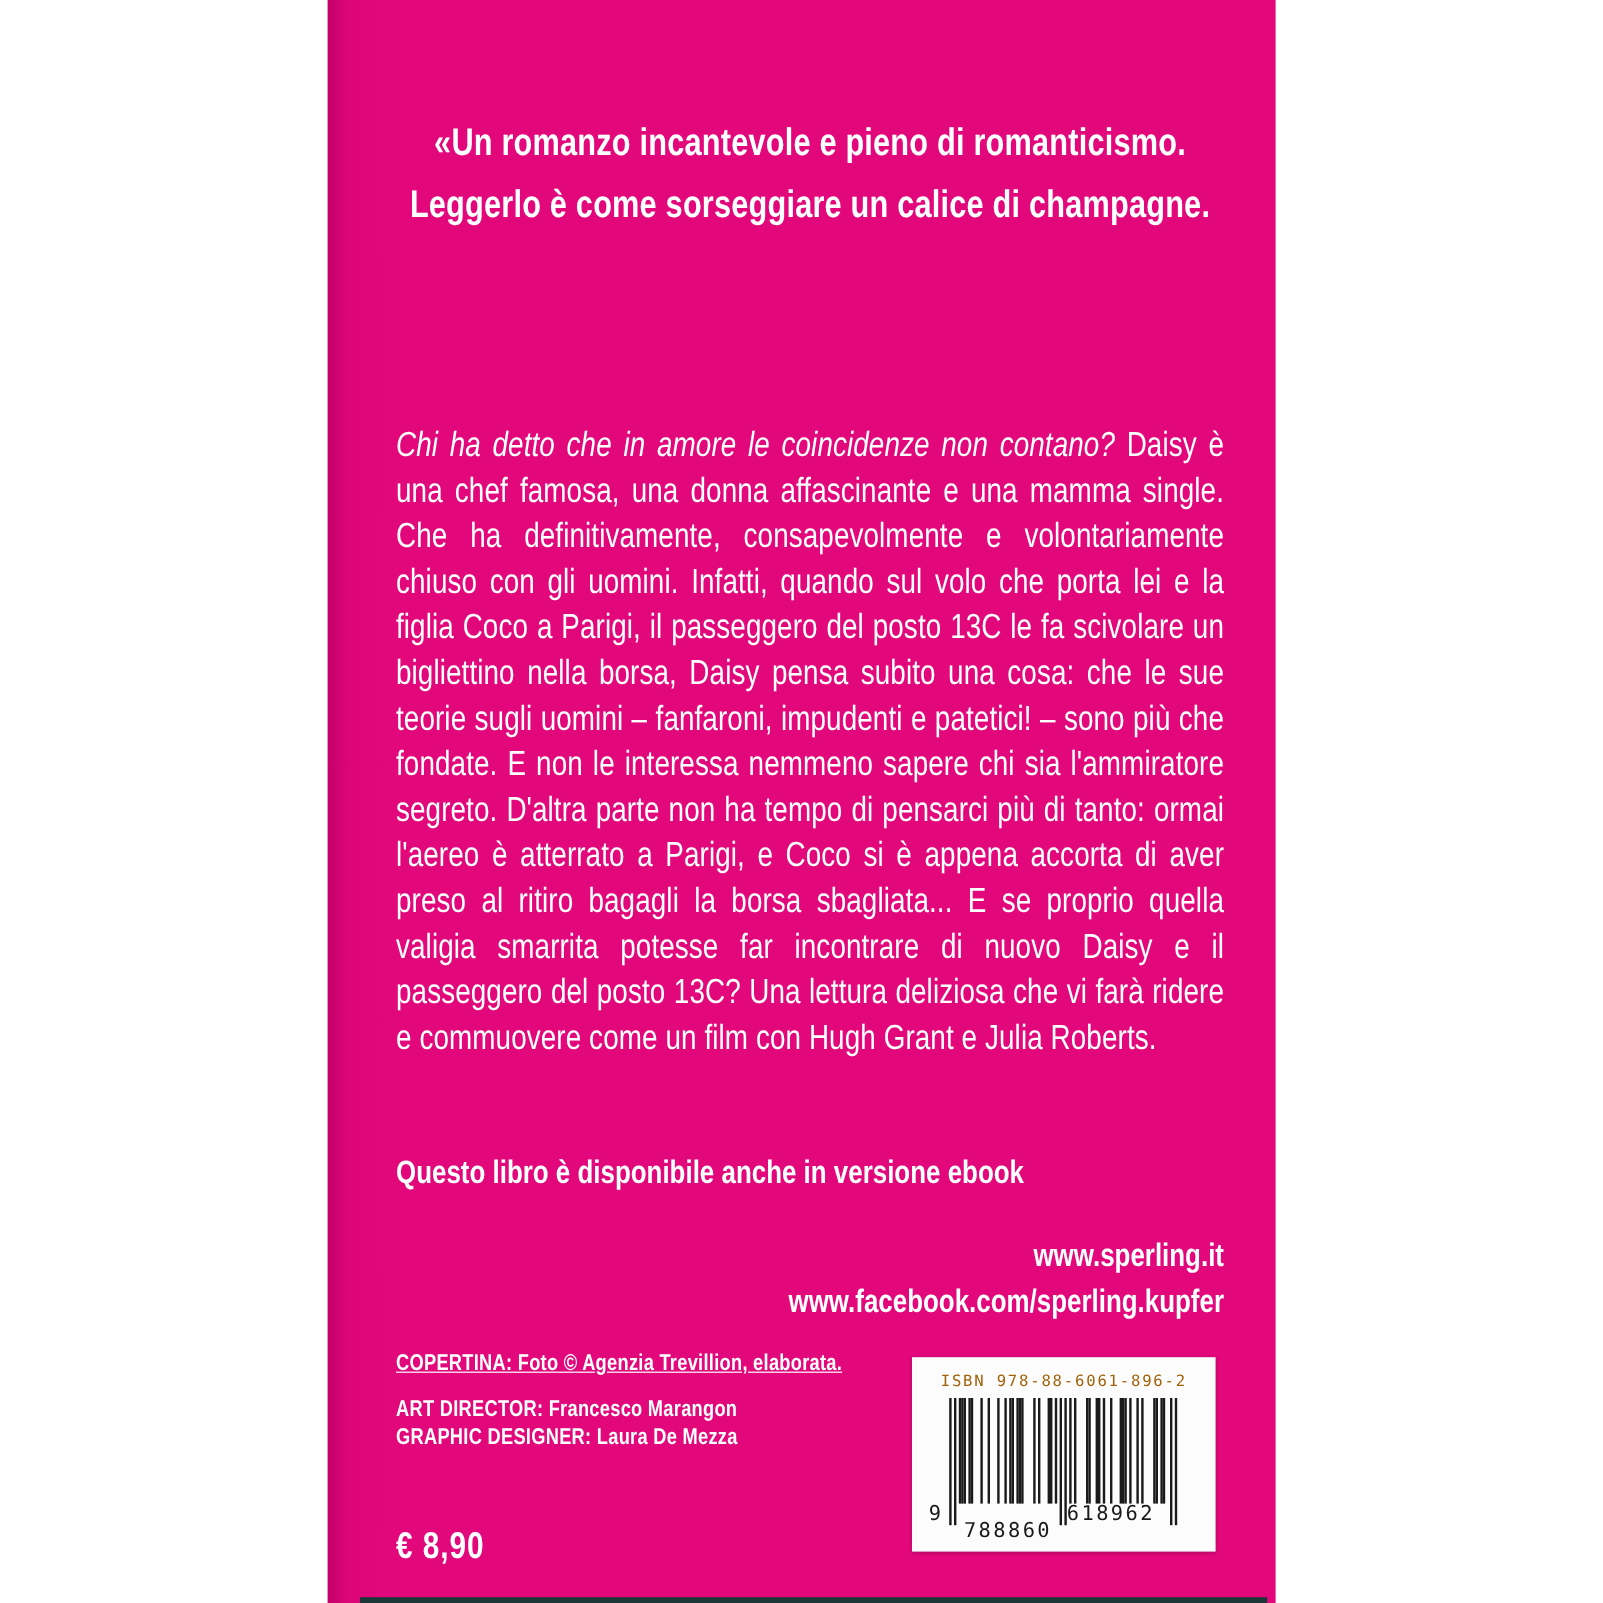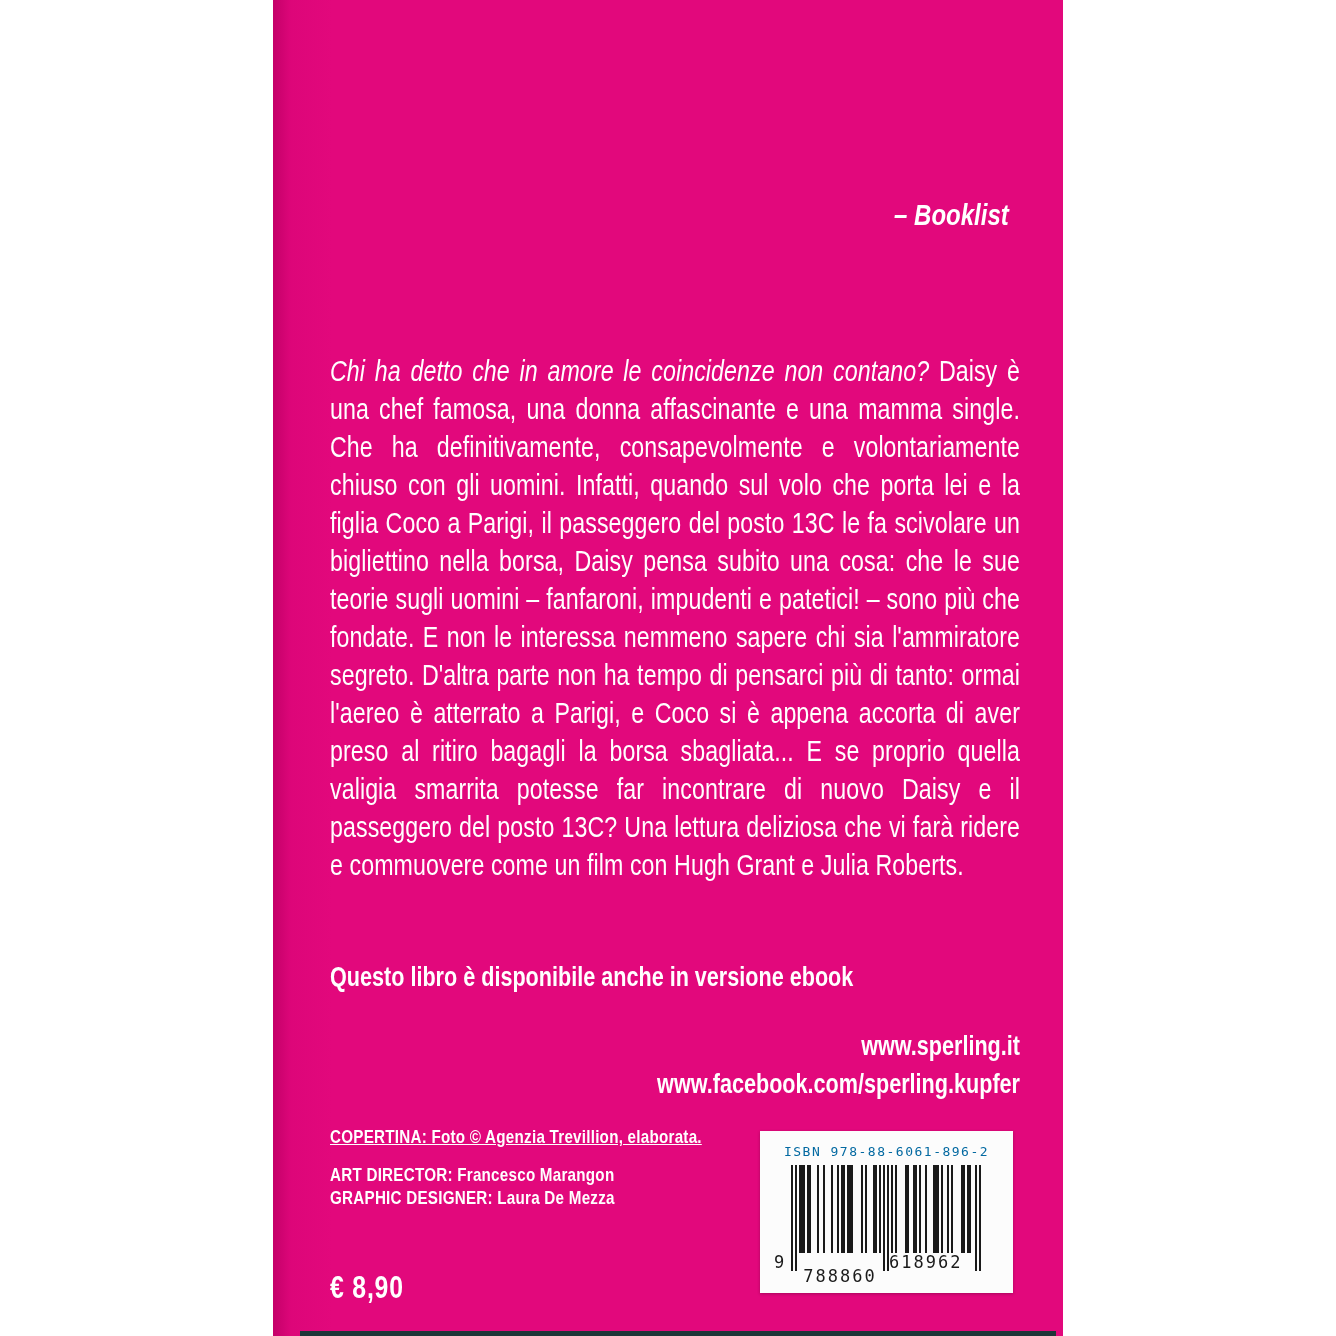--- a/index.html
+++ b/index.html
@@ -52,43 +52,43 @@
     position:absolute; left:27px; bottom:0; width:756px; height:5px;
     background:#1d3638;
   }
 
   
   .barcode-box {
     position:absolute; left:487px; top:1131px; width:253px; height:162px;
     background:#fcfcfc; box-shadow:0 1px 3px rgba(0,0,0,.25);
   }
   .isbn-label {
-    margin-top:13px; text-align:center; color:#0369a1;
+    margin-top:13px; text-align:center; color:#a16207;
     font-family:"DejaVu Sans Mono", monospace; font-size:13px; letter-spacing:1.5px;
     white-space:nowrap;
   }
   .bars-wrap { position:relative; margin:6px 0 0 31px; width:190px; height:106px; }
   .bars { display:flex; align-items:flex-start; height:106px; }
   .bc-m { width:2px; height:88px; }
   .bc-m.on { background:#1a1a1a; }
   .bc-m.on.guard { height:106px; }
   .bc-digits { color:#1a1a1a; font-family:"DejaVu Sans Mono", monospace; font-size:17px; letter-spacing:2px; }
   .bc-d9   { position:absolute; left:-17px; top:87px; }
   .bc-dl   { position:absolute; left:6px;  width:86px; top:101px; text-align:center; }
   .bc-dr   { position:absolute; left:98px; width:86px; top:87px; text-align:left; }
 </style>
 </head>
 <body>
 
 <div class="cover">
 
-
-  <div class="abs quote-attr">
-    <div class="cond">– Booklist</div>
-  </div>
+  <div class="abs quote-block">
+    <div class="cond">«Un romanzo incantevole e pieno di romanticismo. Leggerlo è come sorseggiare un calice di champagne.</div>
+  </div>
+
 
   <div class="abs synopsis">
     <p class="cond" style="margin:0"><span class="lead">Chi ha detto che in amore le coincidenze non contano?</span><span> Daisy è una chef famosa, una donna affascinante e una mamma single. Che ha definitivamente, consapevolmente e volontariamente chiuso con gli uomini. Infatti, quando sul volo che porta lei e la figlia Coco a Parigi, il passeggero del posto 13C le fa scivolare un bigliettino nella borsa, Daisy pensa subito una cosa: che le sue teorie sugli uomini – fanfaroni, impudenti e patetici! – sono più che fondate. E non le interessa nemmeno sapere chi sia l'ammiratore segreto. D'altra parte non ha tempo di pensarci più di tanto: ormai l'aereo è atterrato a Parigi, e Coco si è appena accorta di aver preso al ritiro bagagli la borsa sbagliata... E se proprio quella valigia smarrita potesse far incontrare di nuovo Daisy e il passeggero del posto 13C? Una lettura deliziosa che vi farà ridere e commuovere come un film con Hugh Grant e Julia Roberts.</span></p>
   </div>
 
   <div class="abs ebook-note">
     <div class="cond">Questo libro è disponibile anche in versione ebook</div>
   </div>
 
   <div class="abs websites">

